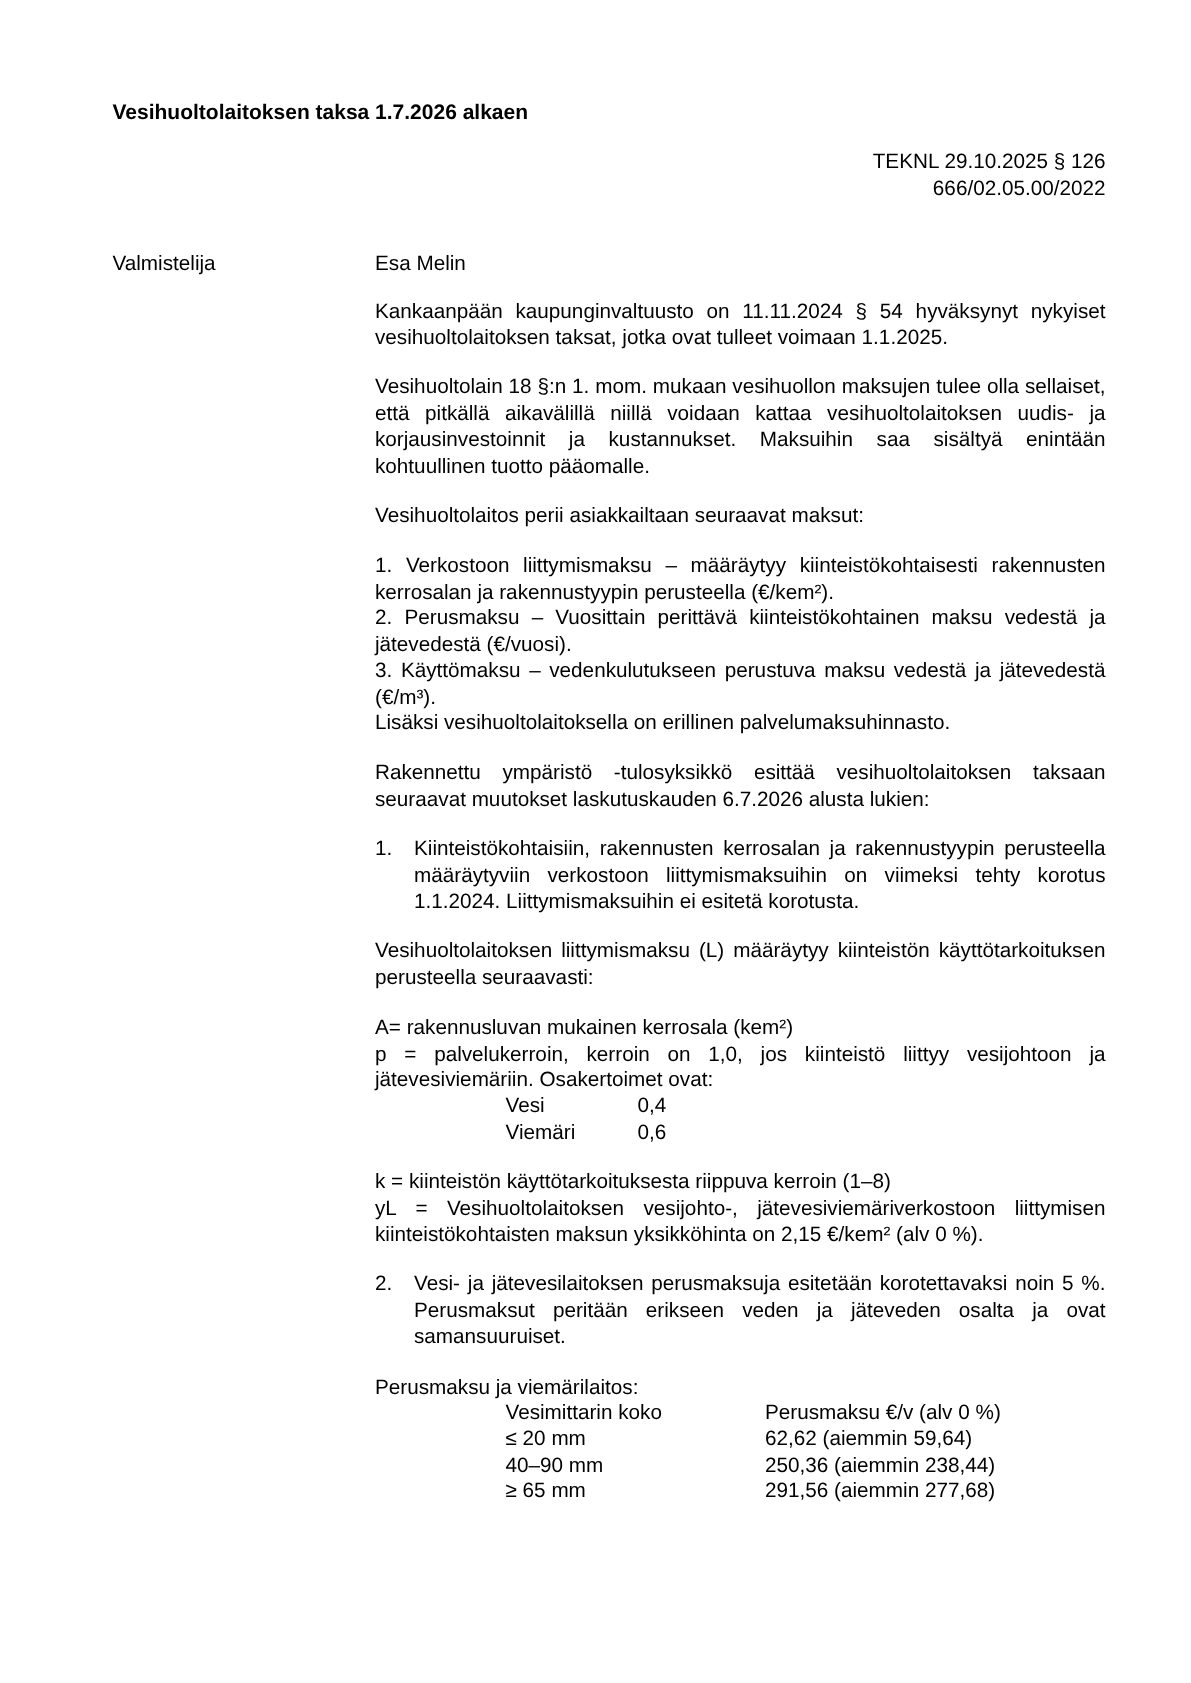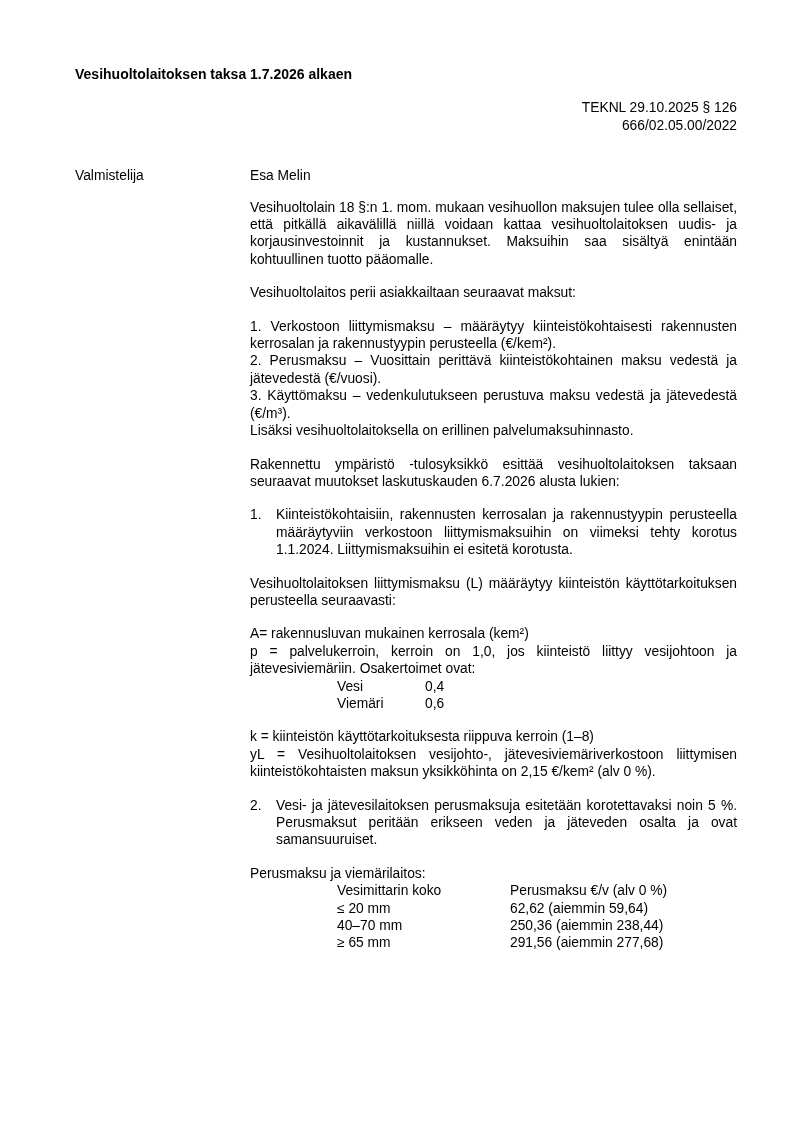--- a/index.html
+++ b/index.html
@@ -82,20 +82,21 @@
     <p class="ref-line">TEKNL 29.10.2025 § 126</p>
     <p class="ref-line">666/02.05.00/2022</p>
   </div>
 
   <div class="preparer-row">
     <span class="preparer-label">Valmistelija</span><span>Esa Melin</span>
   </div>
 
   <div class="body-col">
 
+    <p class="just">Kankaanpään kaupunginvaltuusto on 11.11.2024 § 54 hyväksynyt nykyiset vesihuoltolaitoksen taksat, jotka ovat tulleet voimaan 1.1.2025.</p>
 
     <p class="just">Vesihuoltolain 18 §:n 1. mom. mukaan vesihuollon maksujen tulee olla sellaiset, että pitkällä aikavälillä niillä voidaan kattaa vesihuoltolaitoksen uudis- ja korjausinvestoinnit ja kustannukset. Maksuihin saa sisältyä enintään kohtuullinen tuotto pääomalle.</p>
 
     <p>Vesihuoltolaitos perii asiakkailtaan seuraavat maksut:</p>
 
     <div class="block">
       <p class="just m0">1. Verkostoon liittymismaksu – määräytyy kiinteistökohtaisesti rakennusten kerrosalan ja rakennustyypin perusteella (€/kem²).</p>
       <p class="just m0">2. Perusmaksu – Vuosittain perittävä kiinteistökohtainen maksu vedestä ja jätevedestä (€/vuosi).</p>
       <p class="just m0">3. Käyttömaksu – vedenkulutukseen perustuva maksu vedestä ja jätevedestä (€/m³).</p>
       <p class="m0">Lisäksi vesihuoltolaitoksella on erillinen palvelumaksuhinnasto.</p>
@@ -134,21 +135,21 @@
 
     <div class="block">
       <p class="m0">Perusmaksu ja viemärilaitos:</p>
       <div class="kv wide">
         <span class="kv-label">Vesimittarin koko</span><span>Perusmaksu €/v (alv 0 %)</span>
       </div>
       <div class="kv wide">
         <span class="kv-label">≤ 20 mm</span><span>62,62 (aiemmin 59,64)</span>
       </div>
       <div class="kv wide">
-        <span class="kv-label">40–70 mm</span><span>250,36 (aiemmin 238,44)</span>
+        <span class="kv-label">40–90 mm</span><span>250,36 (aiemmin 238,44)</span>
       </div>
       <div class="kv wide">
         <span class="kv-label">≥ 65 mm</span><span>291,56 (aiemmin 277,68)</span>
       </div>
     </div>
 
   </div>
 </div>
 
 </body></html>

